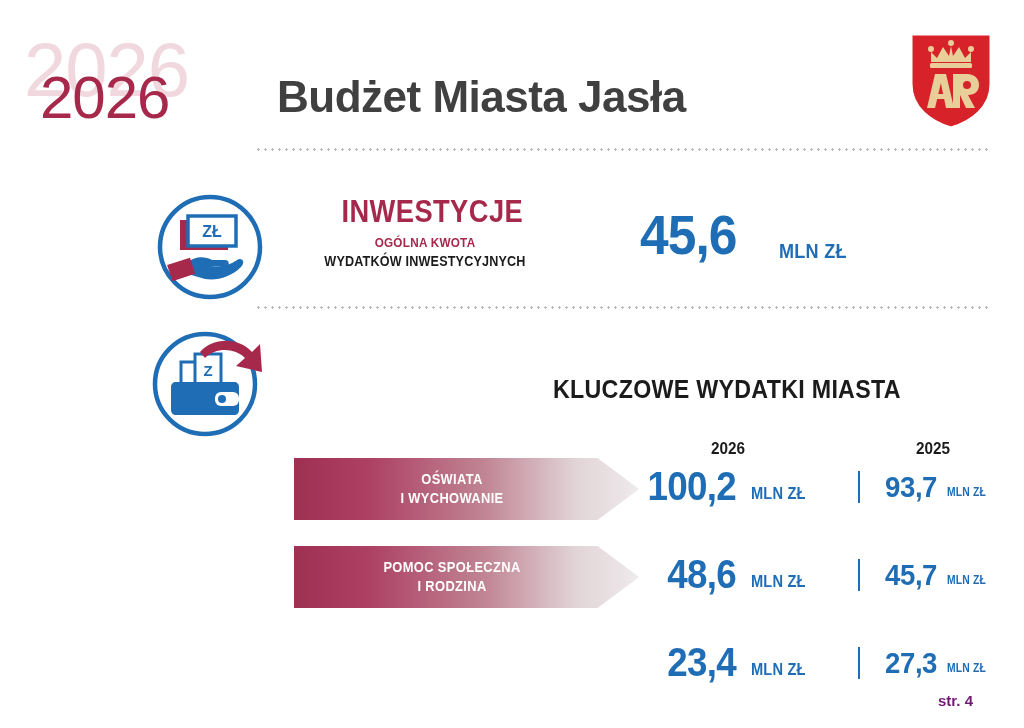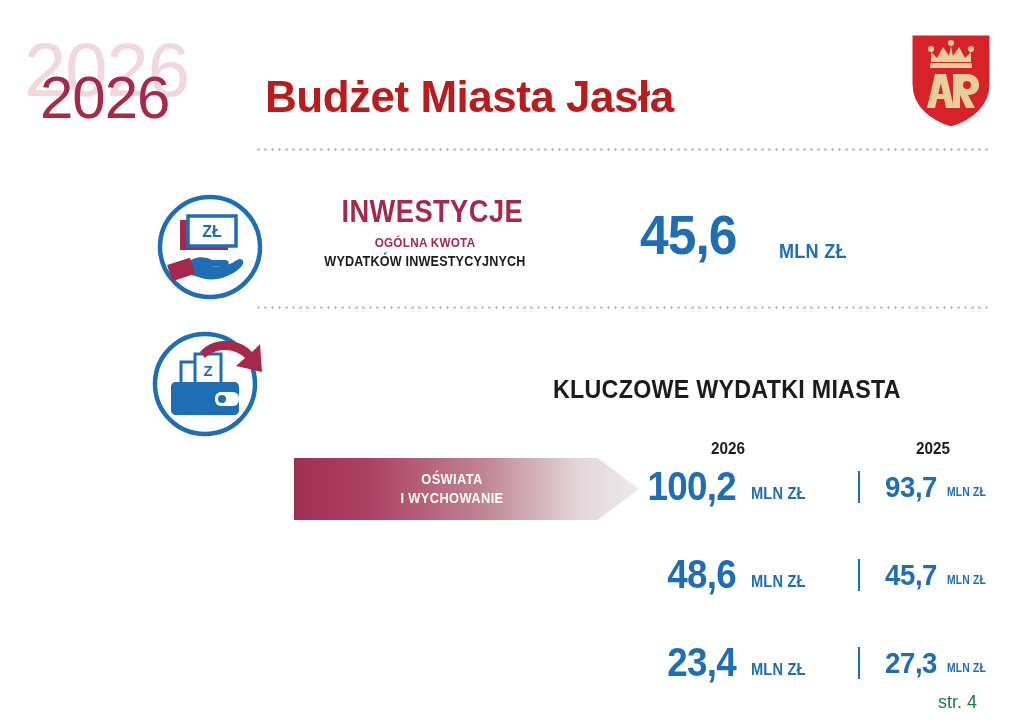--- a/index.html
+++ b/index.html
@@ -33,26 +33,26 @@
     left: 40px;
     top: 68px;
     font-size: 60px;
     font-weight: 400;
     letter-spacing: -1px;
     color: #a6294c;
     line-height: 1;
   }
   #header-title {
     position: absolute;
-    left: 265px;
+    left: 277px;
     top: 74px;
     font-size: 44px;
     font-weight: 700;
     letter-spacing: -0.5px;
-    color: #b91c1c;
+    color: #404040;
     line-height: 1.05;
     white-space: nowrap;
   }
 
   
   #crest {
     position: absolute;
     left: 905px;
     top: 28px;
     width: 92px;
@@ -290,23 +290,23 @@
     letter-spacing: 0.2px;
     line-height: 1;
     transform: scaleX(0.86);
     transform-origin: left top;
   }
 
   #page-footer {
     position: absolute;
     left: 938px;
     top: 693px;
-    font-size: 18px;
-    font-weight: 400;
-    color: #15803d;
+    font-size: 15px;
+    font-weight: 700;
+    color: #701a75;
     line-height: 1;
   }
 </style>
 </head>
 <body>
 
 <div id="header-year-ghost">2026</div>
 <div id="header-year-main">2026</div>
 <div id="header-title">Budżet Miasta Jasła</div>
 
@@ -387,20 +387,26 @@
     </div>
   </div>
   <div class="exp-val-main" id="val-main-0">100,2</div>
   <div class="exp-unit-main">MLN ZŁ</div>
   <div class="exp-sep"></div>
   <div class="exp-val-prev" id="val-prev-0">93,7</div>
   <div class="exp-unit-prev">MLN ZŁ</div>
 </div>
 
 <div class="exp-row" id="exp-row-1">
+  <div class="exp-arrow">
+    <div class="exp-label">
+      <span>POMOC SPOŁECZNA</span><br>
+      <span>I RODZINA</span>
+    </div>
+  </div>
   <div class="exp-val-main" id="val-main-1">48,6</div>
   <div class="exp-unit-main">MLN ZŁ</div>
   <div class="exp-sep"></div>
   <div class="exp-val-prev" id="val-prev-1">45,7</div>
   <div class="exp-unit-prev">MLN ZŁ</div>
 </div>
 
 <div class="exp-row" id="exp-row-2">
   <div class="exp-val-main" id="val-main-2">23,4</div>
   <div class="exp-unit-main">MLN ZŁ</div>

